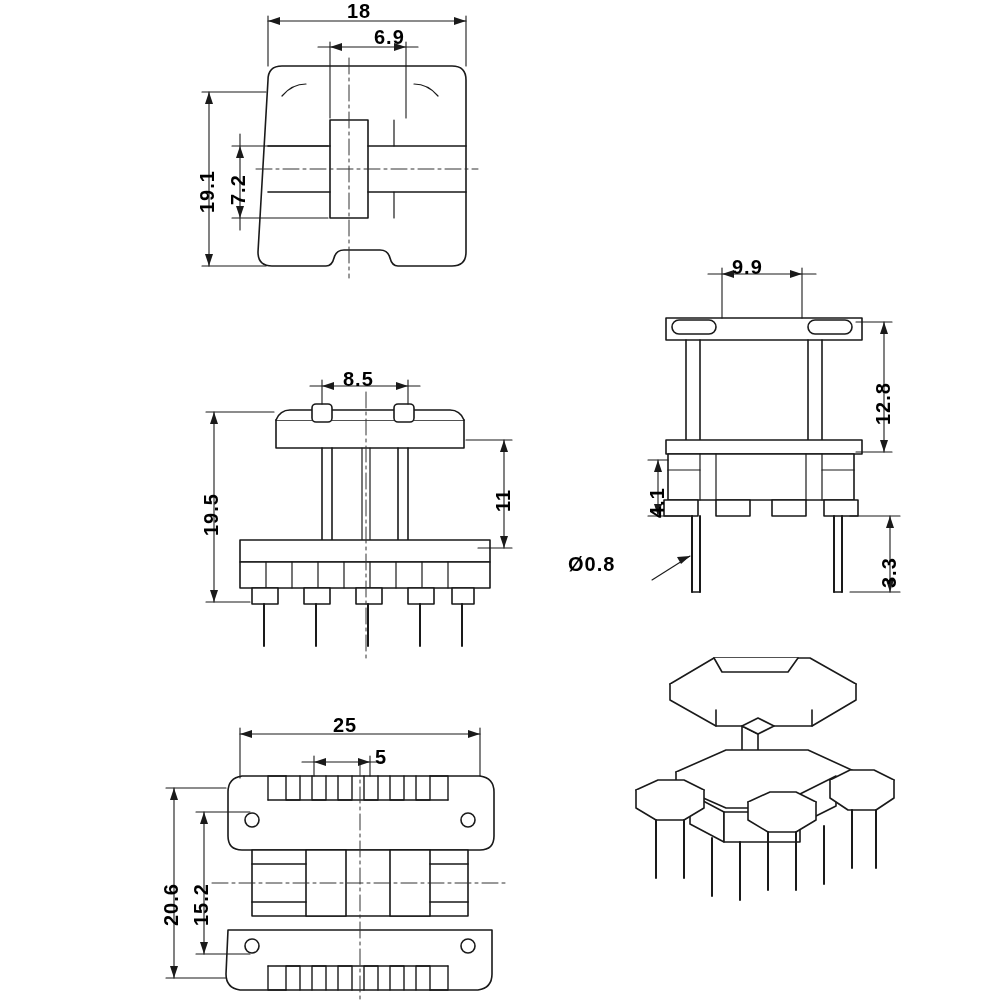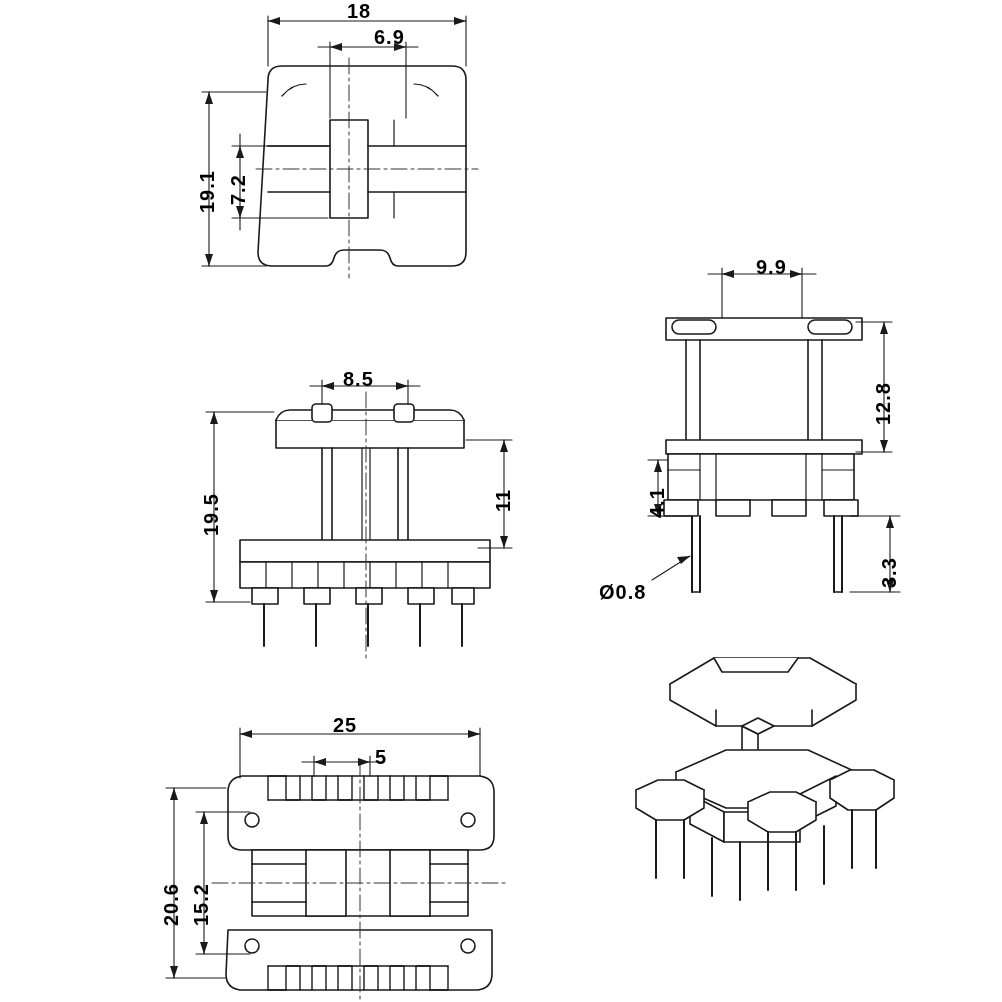--- a/index.html
+++ b/index.html
@@ -345,24 +345,24 @@
 
 <div class="lbl" style="left:347px;top:0px;">18</div>
 <div class="lbl" style="left:334px;top:26px;margin-left:40px;">6.9</div>
 <div class="lbl vert" style="left:196px;top:213px;transform:rotate(-90deg);">19.1</div>
 <div class="lbl vert" style="left:227px;top:205px;transform:rotate(-90deg);">7.2</div>
 
 <div class="lbl" style="left:343px;top:368px;">8.5</div>
 <div class="lbl vert" style="left:200px;top:536px;transform:rotate(-90deg);">19.5</div>
 <div class="lbl vert" style="left:492px;top:512px;transform:rotate(-90deg);">11</div>
 
-<div class="lbl" style="left:756px;top:256px;text-align:right;">9.9</div>
+<div class="lbl" style="left:732px;top:256px;text-align:right;">9.9</div>
 <div class="lbl vert" style="left:872px;top:425px;transform:rotate(-90deg);">12.8</div>
 <div class="lbl vert" style="left:646px;top:518px;transform:rotate(-90deg);">4.1</div>
 <div class="lbl vert" style="left:878px;top:588px;transform:rotate(-90deg);">3.3</div>
-<div class="lbl" style="left:568px;top:581px;margin-left:31px;">Ø0.8</div>
+<div class="lbl" style="left:568px;top:553px;">Ø0.8</div>
 
 <div class="lbl" style="left:333px;top:714px;">25</div>
 <div class="lbl" style="left:375px;top:746px;">5</div>
 <div class="lbl vert" style="left:160px;top:926px;transform:rotate(-90deg);">20.6</div>
 <div class="lbl vert" style="left:190px;top:926px;transform:rotate(-90deg);">15.2</div>
 
 </div>
 
 </body></html>

